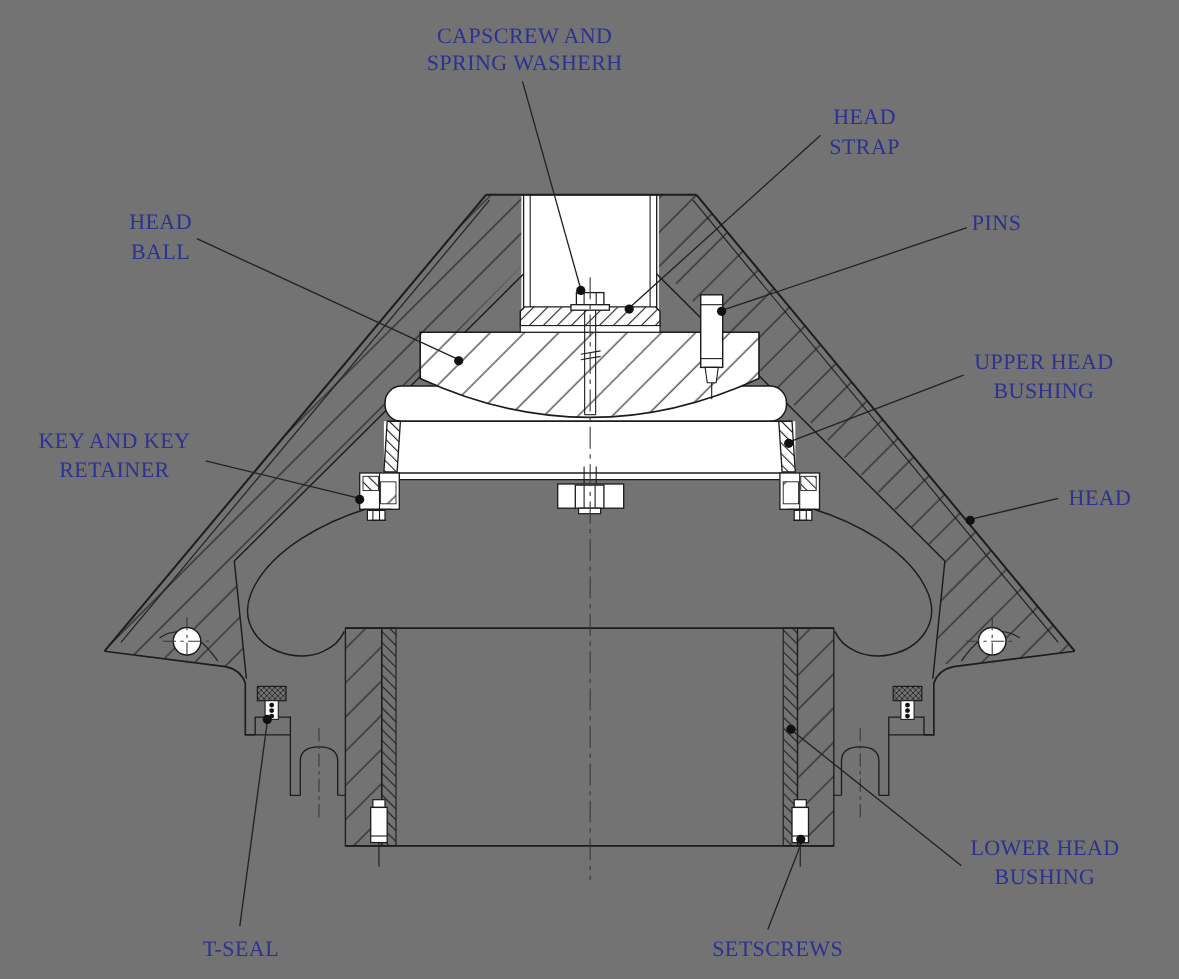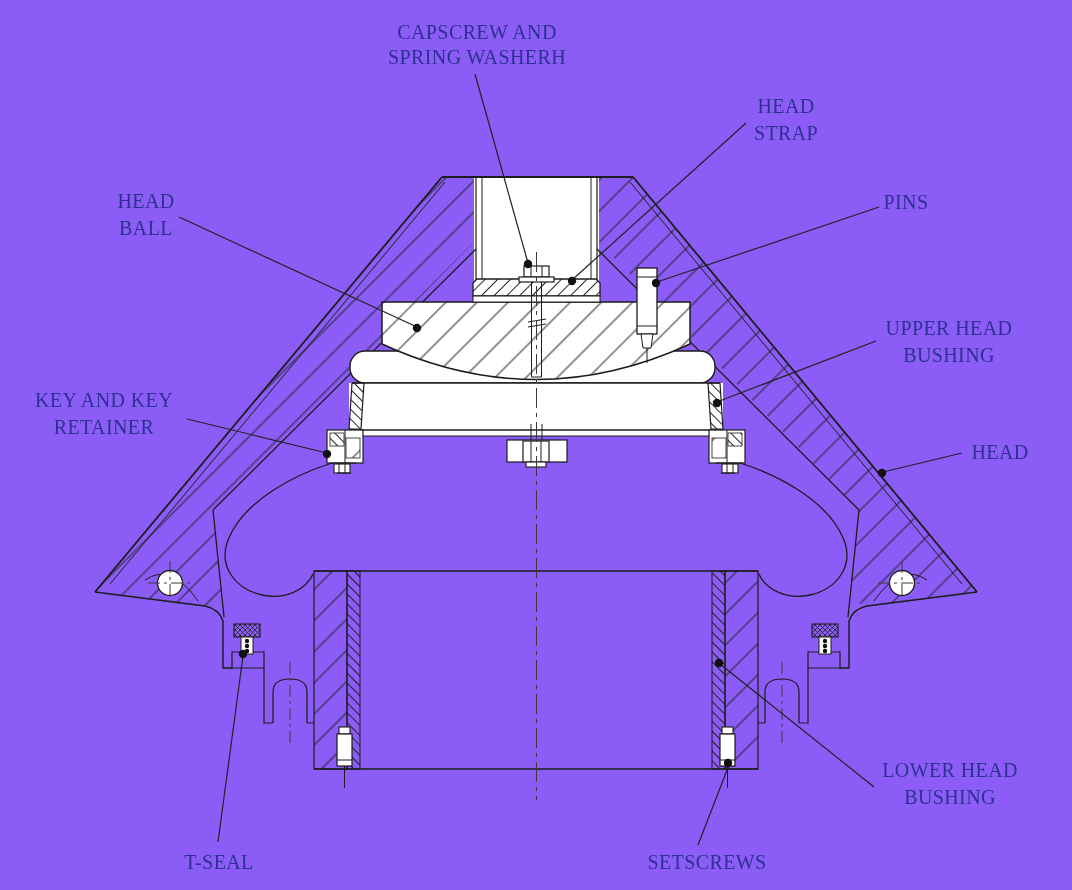--- a/index.html
+++ b/index.html
@@ -1,16 +1,16 @@
 <!DOCTYPE html>
 <html><head>
 <meta charset="utf-8">
 <style>
   html,body{margin:0;padding:0;background:#ffffff;}
-  .stage{position:relative;width:1072px;height:890px;background:#8b5cf6;overflow:hidden;
+  .stage{position:relative;width:1072px;height:890px;background:#737373;overflow:hidden;
          font-family:"Liberation Serif", serif;}
   svg{display:block}
   .lbl{fill:#2d3192;font-family:"Liberation Serif", serif;font-size:20px;
        letter-spacing:0.4px;text-anchor:middle;}
   .outline{stroke:#1c1c1c;fill:none;}
   .thin{stroke:#1c1c1c;fill:none;stroke-width:1;}
   .white{fill:#ffffff;stroke:#1c1c1c;}
   .cl{stroke:#3a3a3a;stroke-width:1;fill:none;stroke-dasharray:20 5 4 5;}
   .clshort{stroke:#3a3a3a;stroke-width:1;fill:none;stroke-dasharray:12 4 3 4;}
   .leader{stroke:#222222;stroke-width:1.2;fill:none;}

